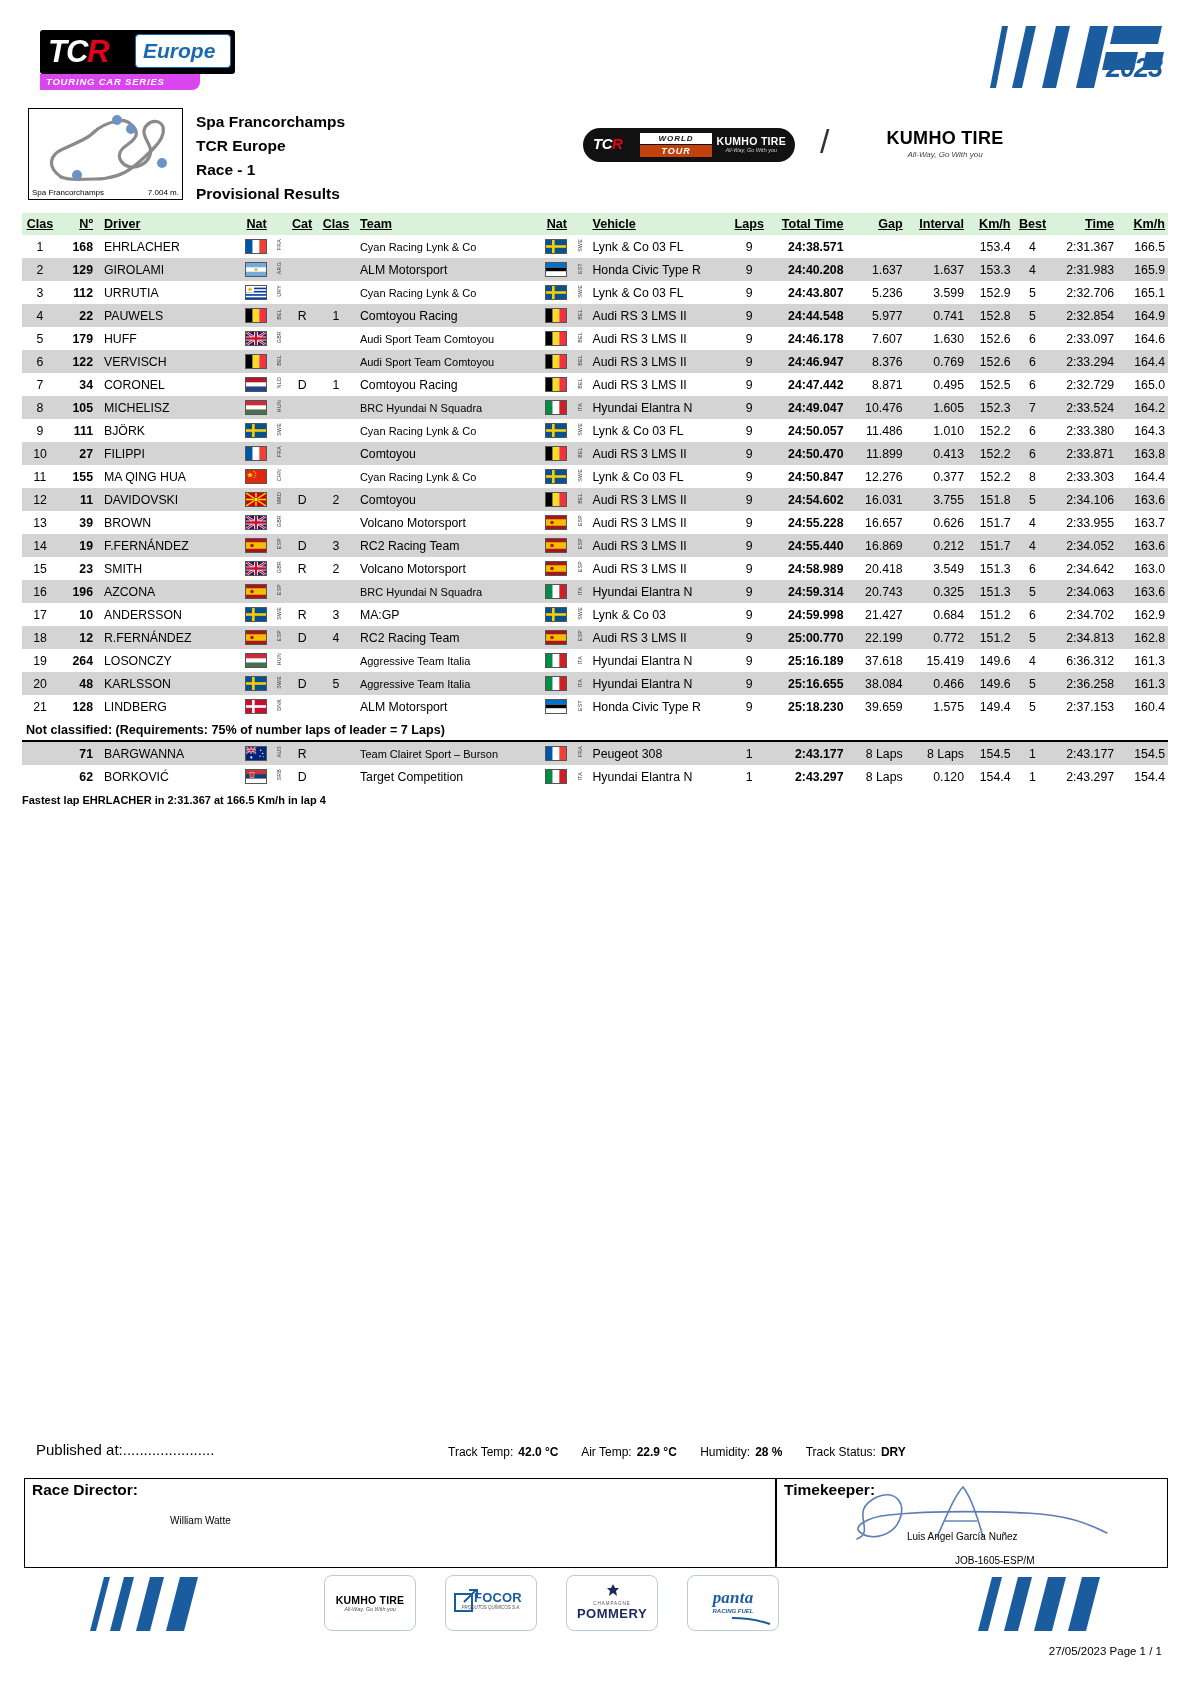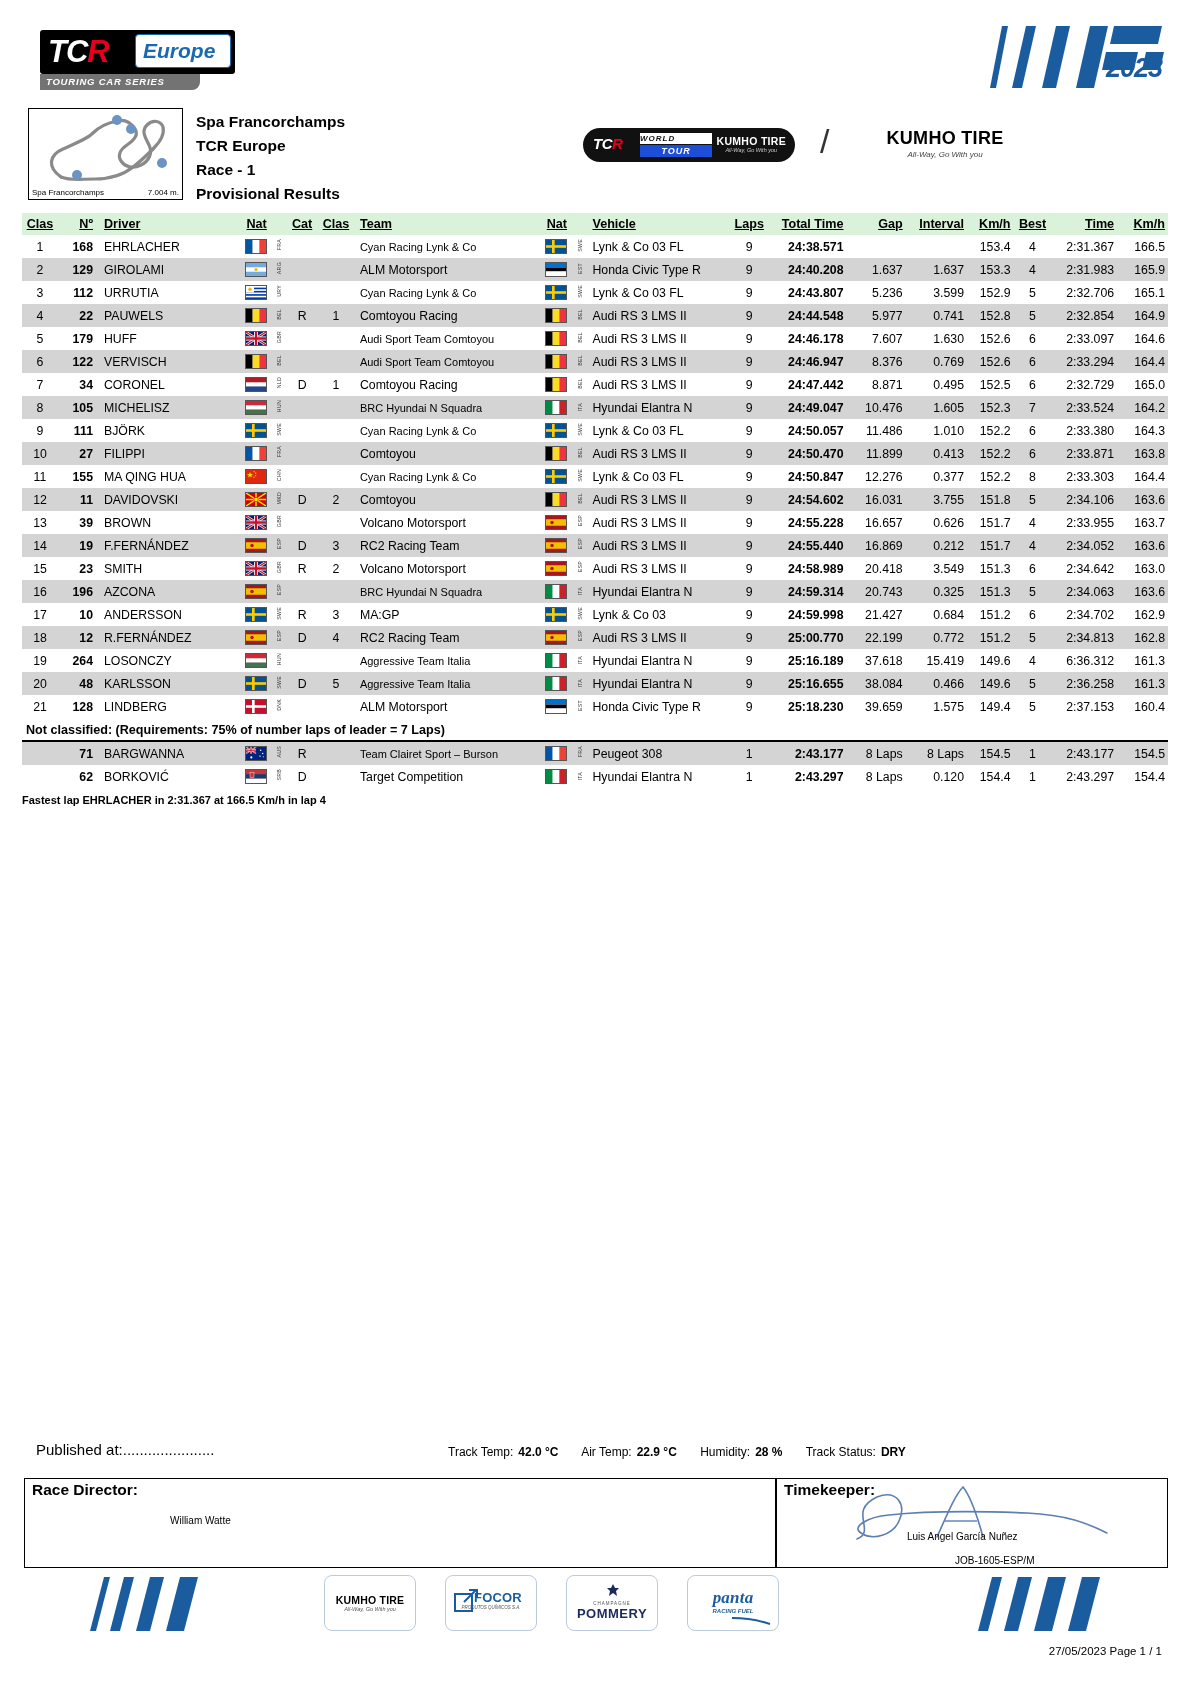--- a/index.html
+++ b/index.html
@@ -26,21 +26,21 @@
   .tcr-logo .eur-box {
     position:absolute; left:95px; top:4px; width:96px; height:34px;
     background:#fff; border:1px solid #1b6ab0; border-radius:4px;
   }
   .tcr-logo .eur-txt {
     position:absolute; left:103px; top:8px; font-size:21px; font-style:italic;
     font-weight:bold; color:#1b6ab0; line-height:26px;
   }
   .tcr-logo .sub {
     position:absolute; left:0; top:44px; width:160px; height:16px;
-    background:#737373; color:#fff; font-size:9.5px; font-weight:bold;
+    background:#d946ef; color:#fff; font-size:9.5px; font-weight:bold;
     font-style:italic; letter-spacing:0.8px; padding-left:6px; line-height:16px;
     border-radius:0 0 8px 0;
   }
 
   .circuit-box {
     position:absolute; left:28px; top:108px; width:155px; height:92px;
     border:1px solid #000; background:#fff;
   }
   .circuit-box svg { position:absolute; left:0; top:0; }
   .circuit-cap {
@@ -52,22 +52,22 @@
   .event-info { position:absolute; left:196px; top:110px; }
   .event-info div { font-size:15.5px; font-weight:bold; line-height:24px; }
 
   .wt-logo { position:absolute; left:583px; top:128px; width:212px; height:34px; }
   .wt-logo .bg { position:absolute; inset:0; background:#111; border-radius:17px; }
   .wt-logo .tcr { position:absolute; left:10px; top:7px; font-size:15px; font-weight:bold;
     font-style:italic; color:#fff; letter-spacing:-0.5px; }
   .wt-logo .tcr .r { color:#e2001a; }
   .wt-logo .wt { position:absolute; left:57px; top:5px; width:72px; }
   .wt-logo .wt .w { background:#fff; color:#111; font-size:8px; font-weight:bold;
-    font-style:italic; letter-spacing:1px; line-height:11px; }
-  .wt-logo .wt .t { background:#1d4ed8; color:#fff; font-size:9px; font-weight:bold;
+    font-style:italic; text-align:center; letter-spacing:1px; line-height:11px; }
+  .wt-logo .wt .t { background:#c2410c; color:#fff; font-size:9px; font-weight:bold;
     font-style:italic; text-align:center; letter-spacing:1px; line-height:12px; margin-top:1px; }
   .wt-logo .kt { position:absolute; right:9px; top:7px; text-align:center; }
   .wt-logo .kt .k1 { color:#fff; font-size:10.5px; font-weight:bold; letter-spacing:0.3px; }
   .wt-logo .kt .k2 { color:#ccc; font-size:5.5px; font-style:italic; }
   .wt-slash { position:absolute; left:820px; top:122px; font-size:34px; color:#333; font-weight:300; }
   .kumho-main { position:absolute; left:855px; top:128px; text-align:center; width:180px; }
   .kumho-main .k1 { font-size:18px; font-weight:bold; letter-spacing:0.3px; }
   .kumho-main .k2 { font-size:8px; font-style:italic; color:#444; margin-top:1px; }
 
   .year-badge { position:absolute; right:22px; top:22px; width:186px; height:70px; }

